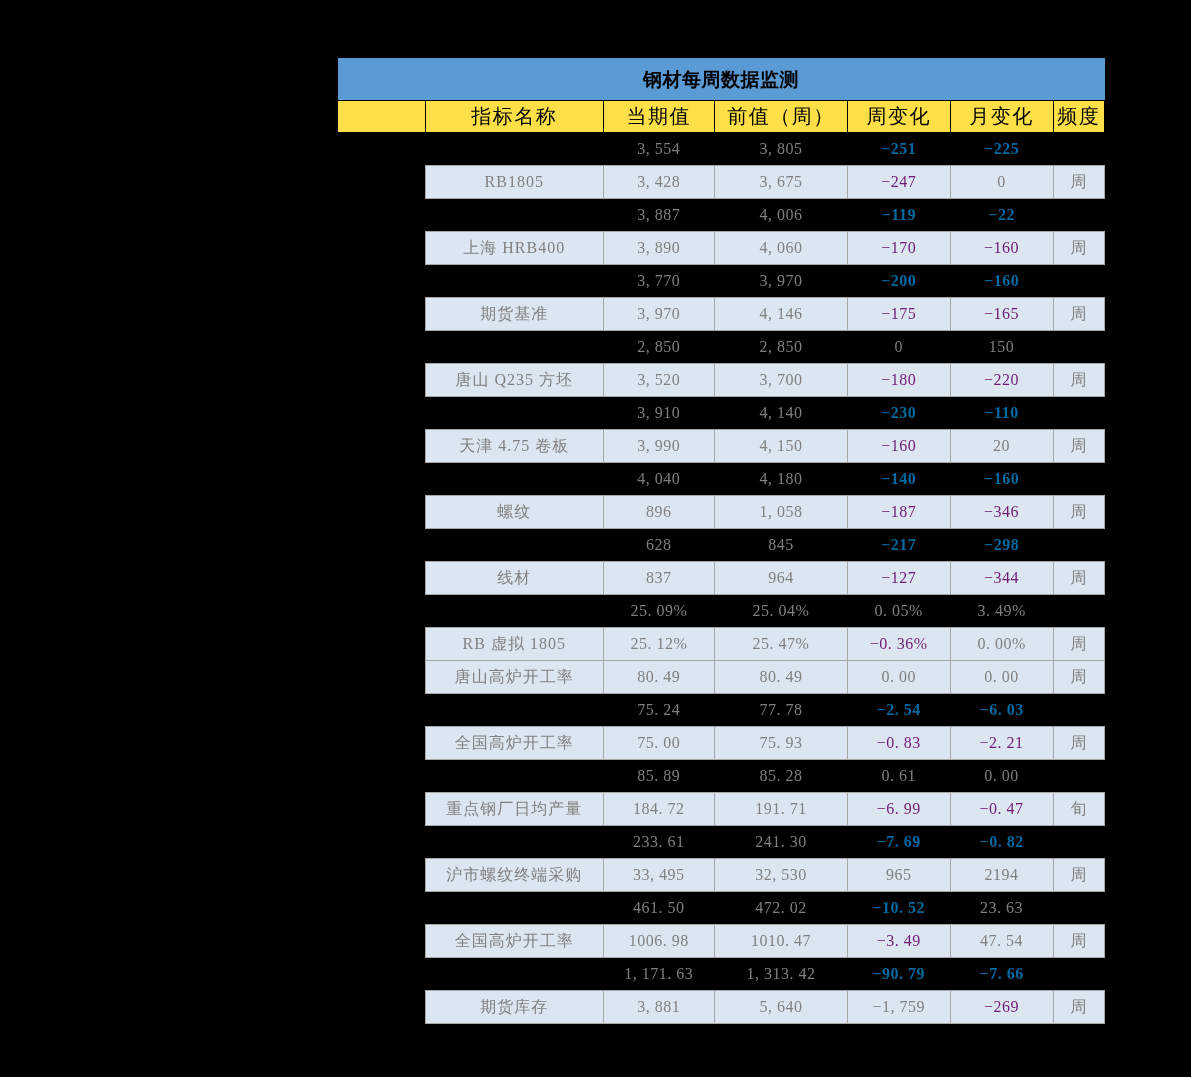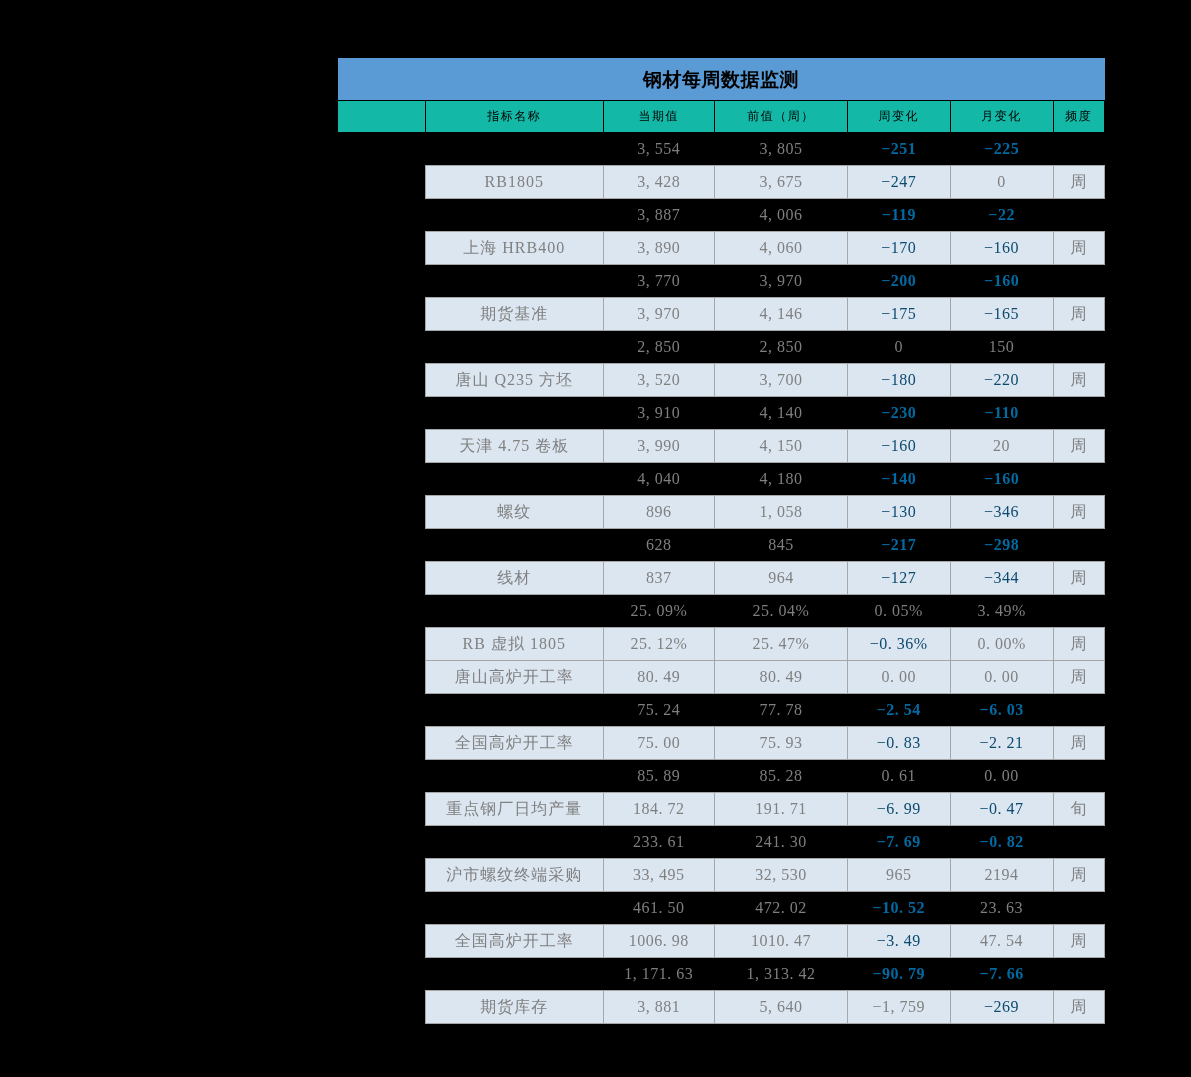--- a/index.html
+++ b/index.html
@@ -45,23 +45,23 @@
     color:#000000;
     font-weight:bold;
     font-size:19px;
     height:42px;
     line-height:30px;
     font-family:"DejaVu Sans","Liberation Sans",sans-serif;
     letter-spacing:.5px;
   }
   
   tr.head-row td{
-    background:#14b8a6;
+    background:#fde047;
     color:#000000;
-    font-size:12px;
+    font-size:20px;
     height:31px;
     line-height:31px;
     border:1px solid #000000;
     letter-spacing:1.5px;
   }
   tr.head-row td.spacer{
     letter-spacing:0;
   }
 
   
@@ -88,21 +88,21 @@
     color:#808080;
     font-size:16px;
     border:1px solid #a6a6a6;
     letter-spacing:.5px;
   }
   tr.row-light td.spacer{
     background:#000000;
     border:0;
   }
   tr.row-light td.neg{
-    color:#0c4a6e;
+    color:#701a75;
     font-weight:normal;
   }
   tr.row-light td.name{
     letter-spacing:1px;
   }
 </style>
 </head>
 <body>
 
 <div id="sheet">
@@ -226,21 +226,21 @@
           <td class="prev">4, 180</td>
           <td class="wow neg">−140</td>
           <td class="mom neg">−160</td>
           <td class="freq"></td>
         </tr>
         <tr class="row-light">
           <td class="spacer"></td>
           <td class="name">螺纹</td>
           <td class="cur">896</td>
           <td class="prev">1, 058</td>
-          <td class="wow neg">−130</td>
+          <td class="wow neg">−187</td>
           <td class="mom neg">−346</td>
           <td class="freq">周</td>
         </tr>
         <tr class="row-dark">
           <td class="spacer"></td>
           <td class="name"></td>
           <td class="cur">628</td>
           <td class="prev">845</td>
           <td class="wow neg">−217</td>
           <td class="mom neg">−298</td>

